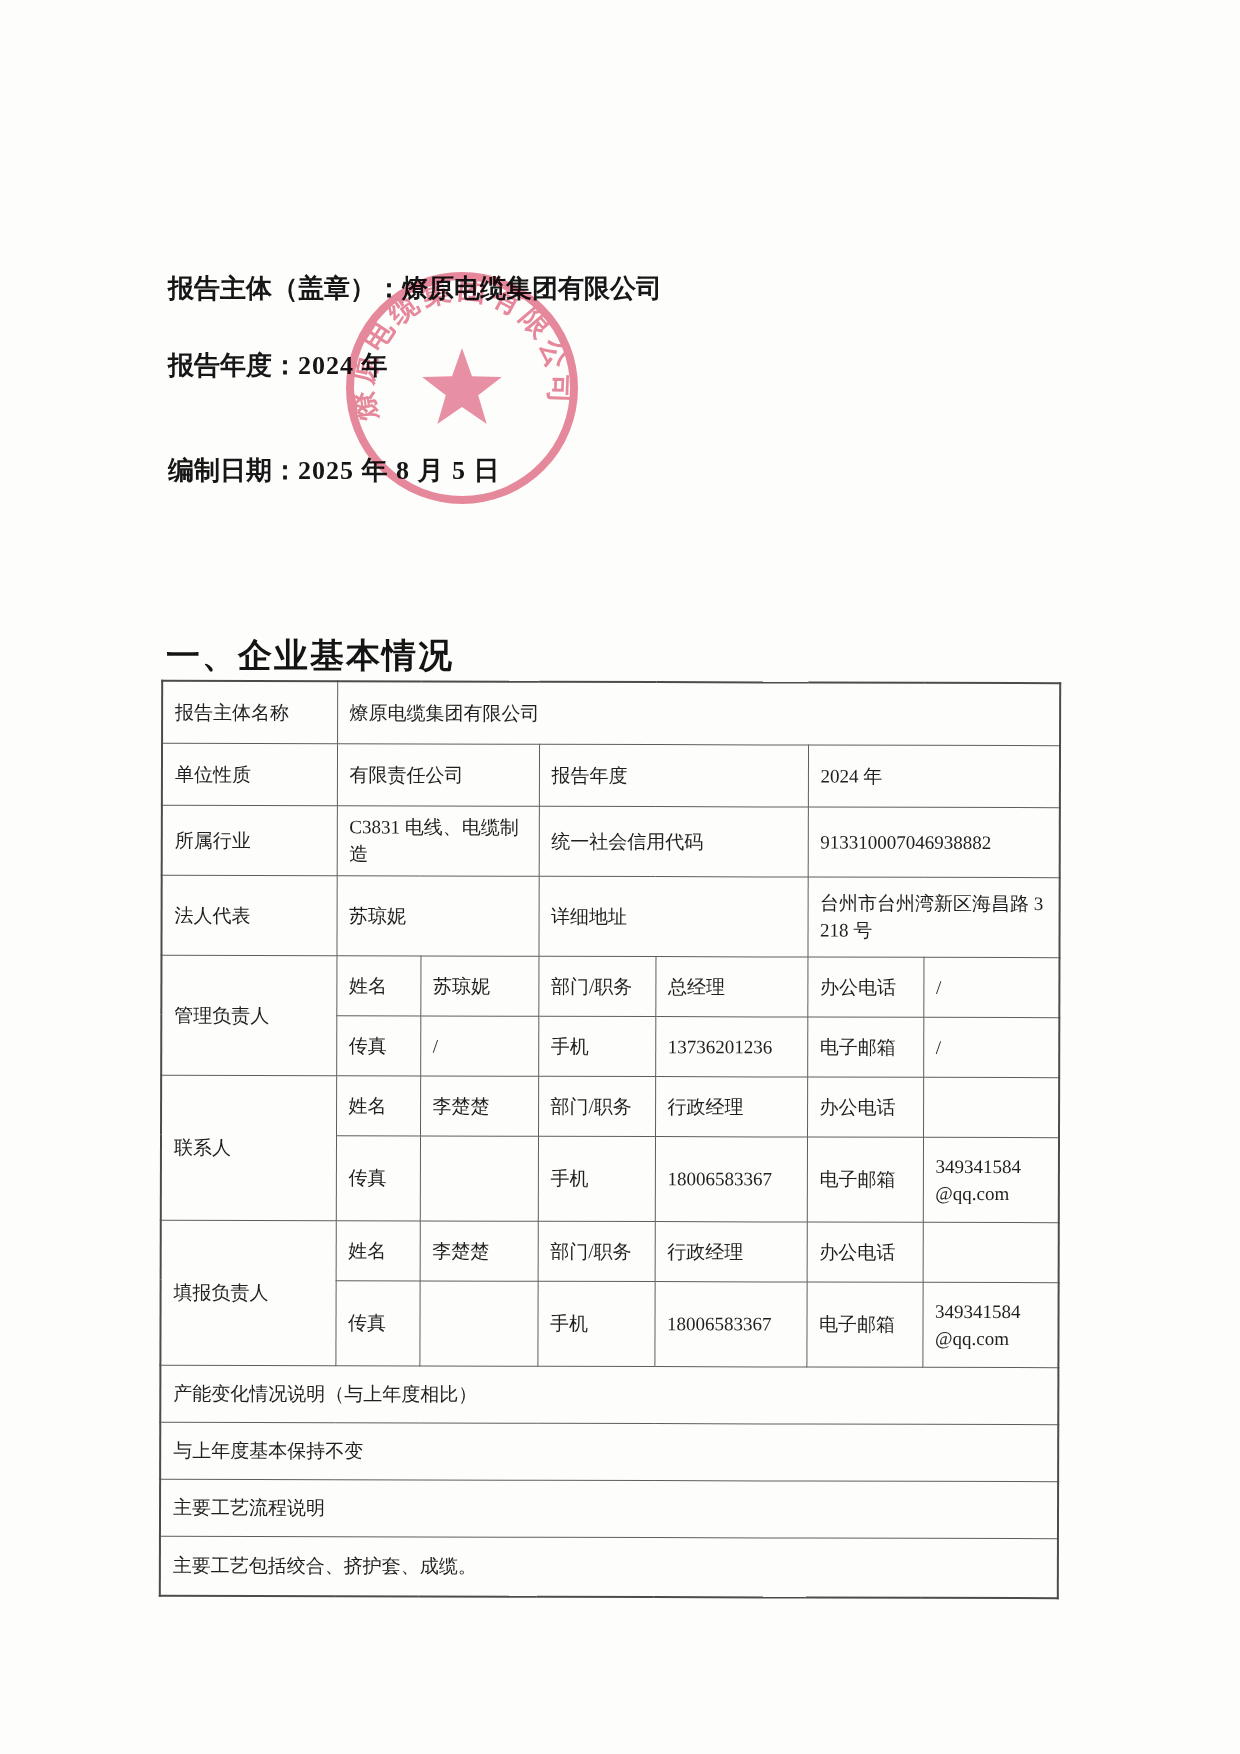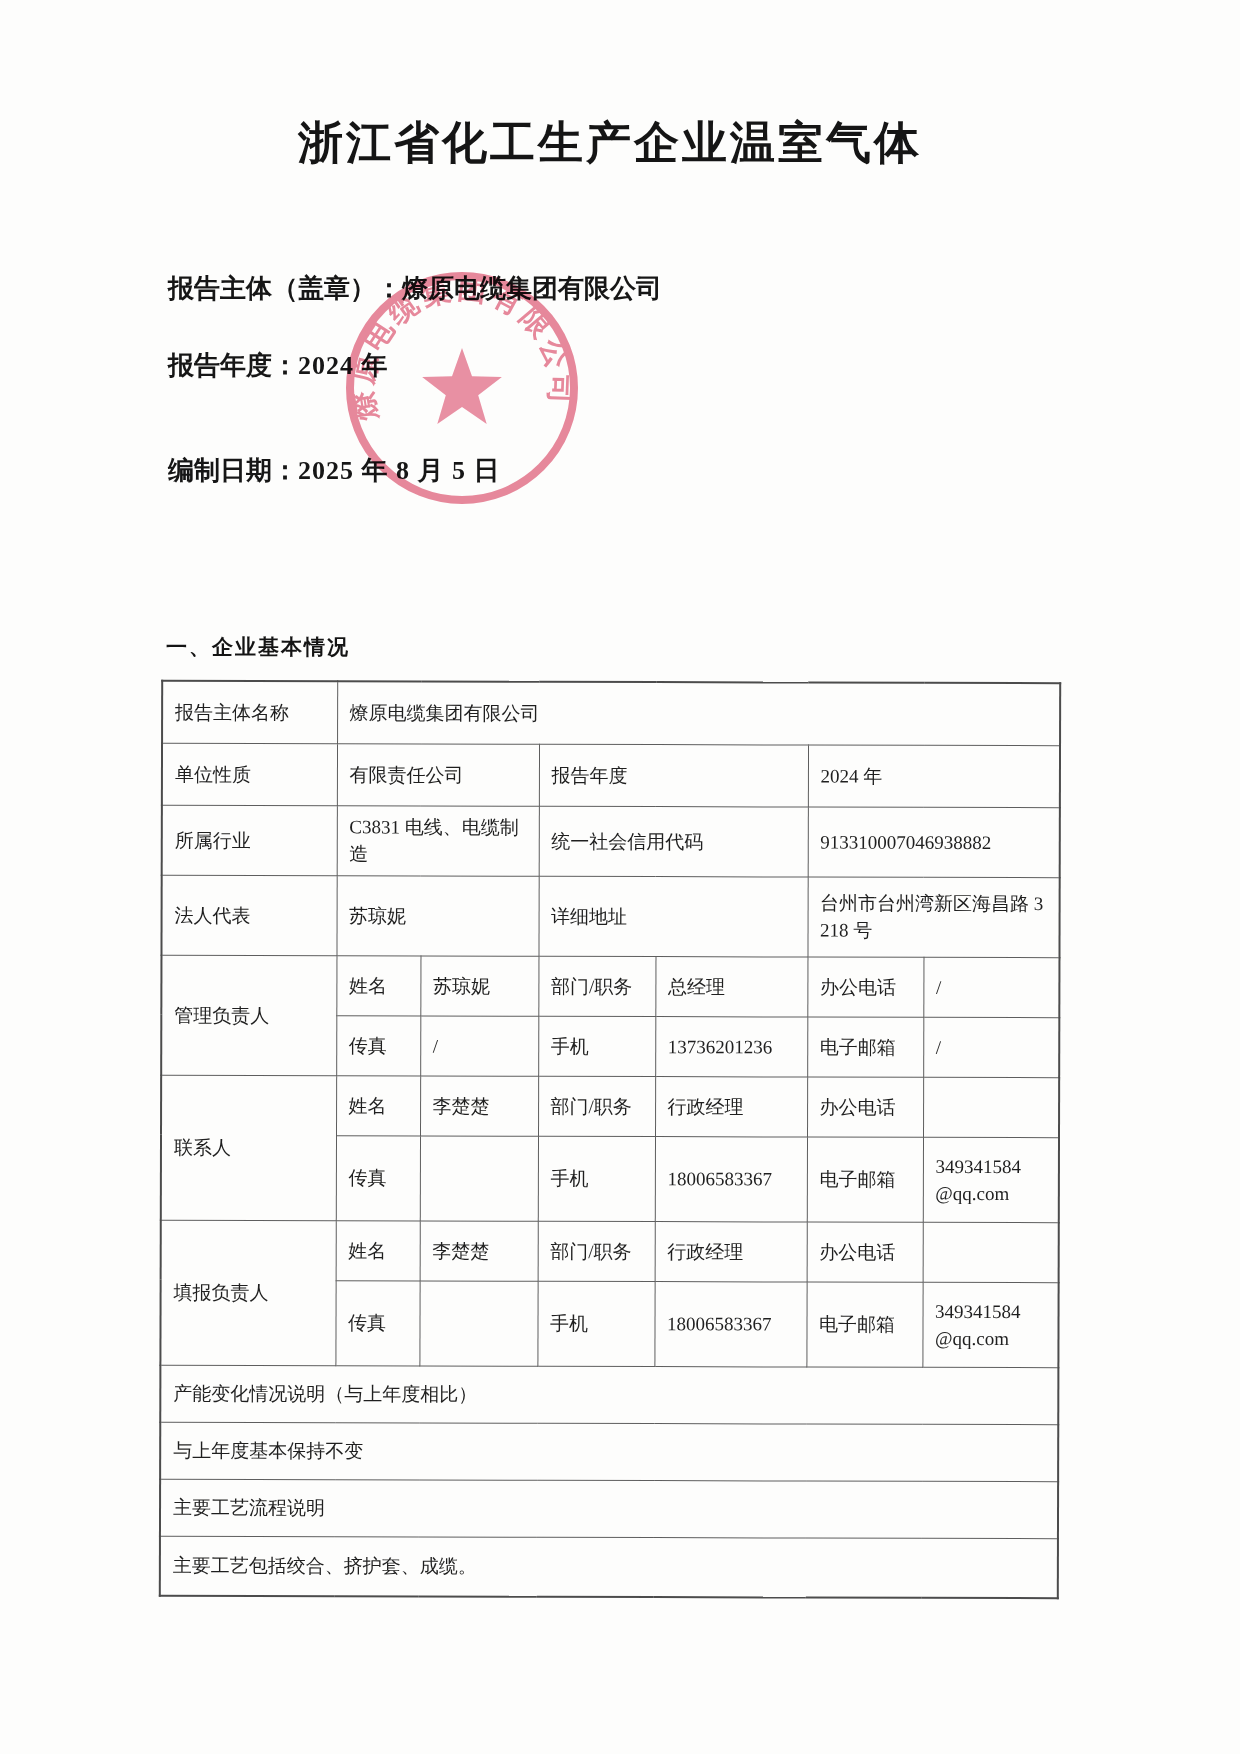--- a/index.html
+++ b/index.html
@@ -39,21 +39,21 @@
     position:absolute;left:166px;top:456px;width:896px;
     font-size:22px;line-height:44px;color:#222;
   }
   .intro .pline{text-align:justify;text-align-last:justify;}
   .intro .pline.first{text-indent:2em;}
   .intro .pline.last{text-align-last:left;}
   
   .section-heading{
     position:absolute;left:166px;top:633px;width:896px;
     font-family:"Liberation Sans","DejaVu Sans",sans-serif;
-    font-weight:bold;font-size:21px;color:#141414;letter-spacing:2px;
+    font-weight:bold;font-size:34px;color:#141414;letter-spacing:2px;
   }
   
   .info-table{
     position:absolute;left:160px;top:681px;
     width:898px;
     border-collapse:collapse;
     table-layout:fixed;
     font-size:19px;color:#1f1f1f;
     transform:rotate(0.15deg);
   }
@@ -83,21 +83,20 @@
     font-size:29px;
     letter-spacing:4px;
   }
 </style>
 </head>
 <body>
 
 <div class="page">
 
   <div class="doc-title">
-    <div>浙江省化工生产企业温室气体</div>
   </div>
 
   <div class="meta meta-subject">
     <span>报告主体（盖章）：</span><span>燎原电缆集团有限公司</span>
   </div>
   <div class="meta meta-year">
     <span>报告年度：</span><span class="val-serif">2024 年</span>
   </div>
   <div class="meta meta-date">
     <span>编制日期：</span><span class="val-serif">2025 年 8 月 5 日</span>

